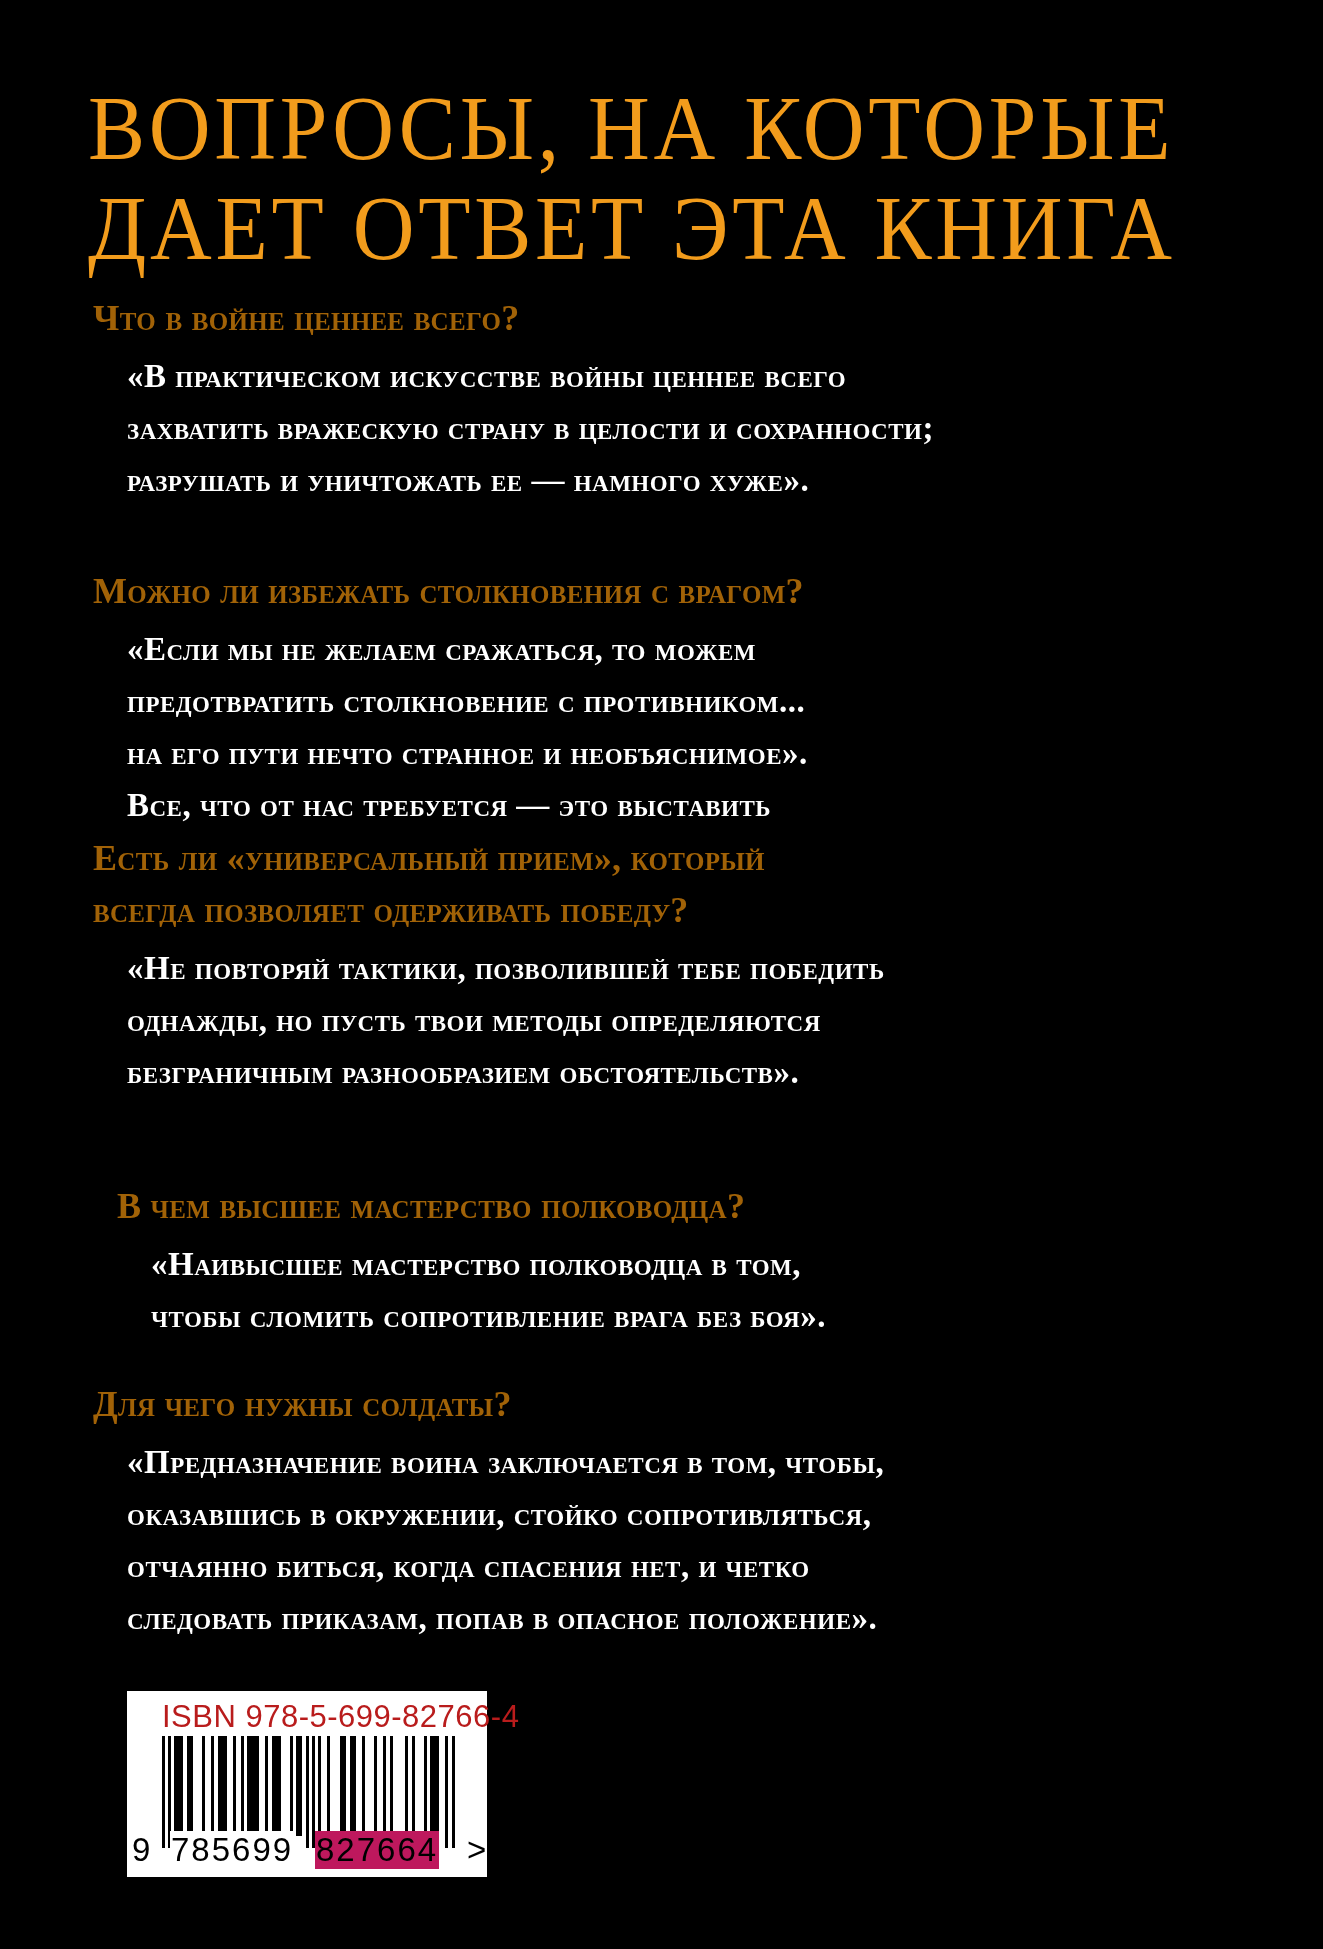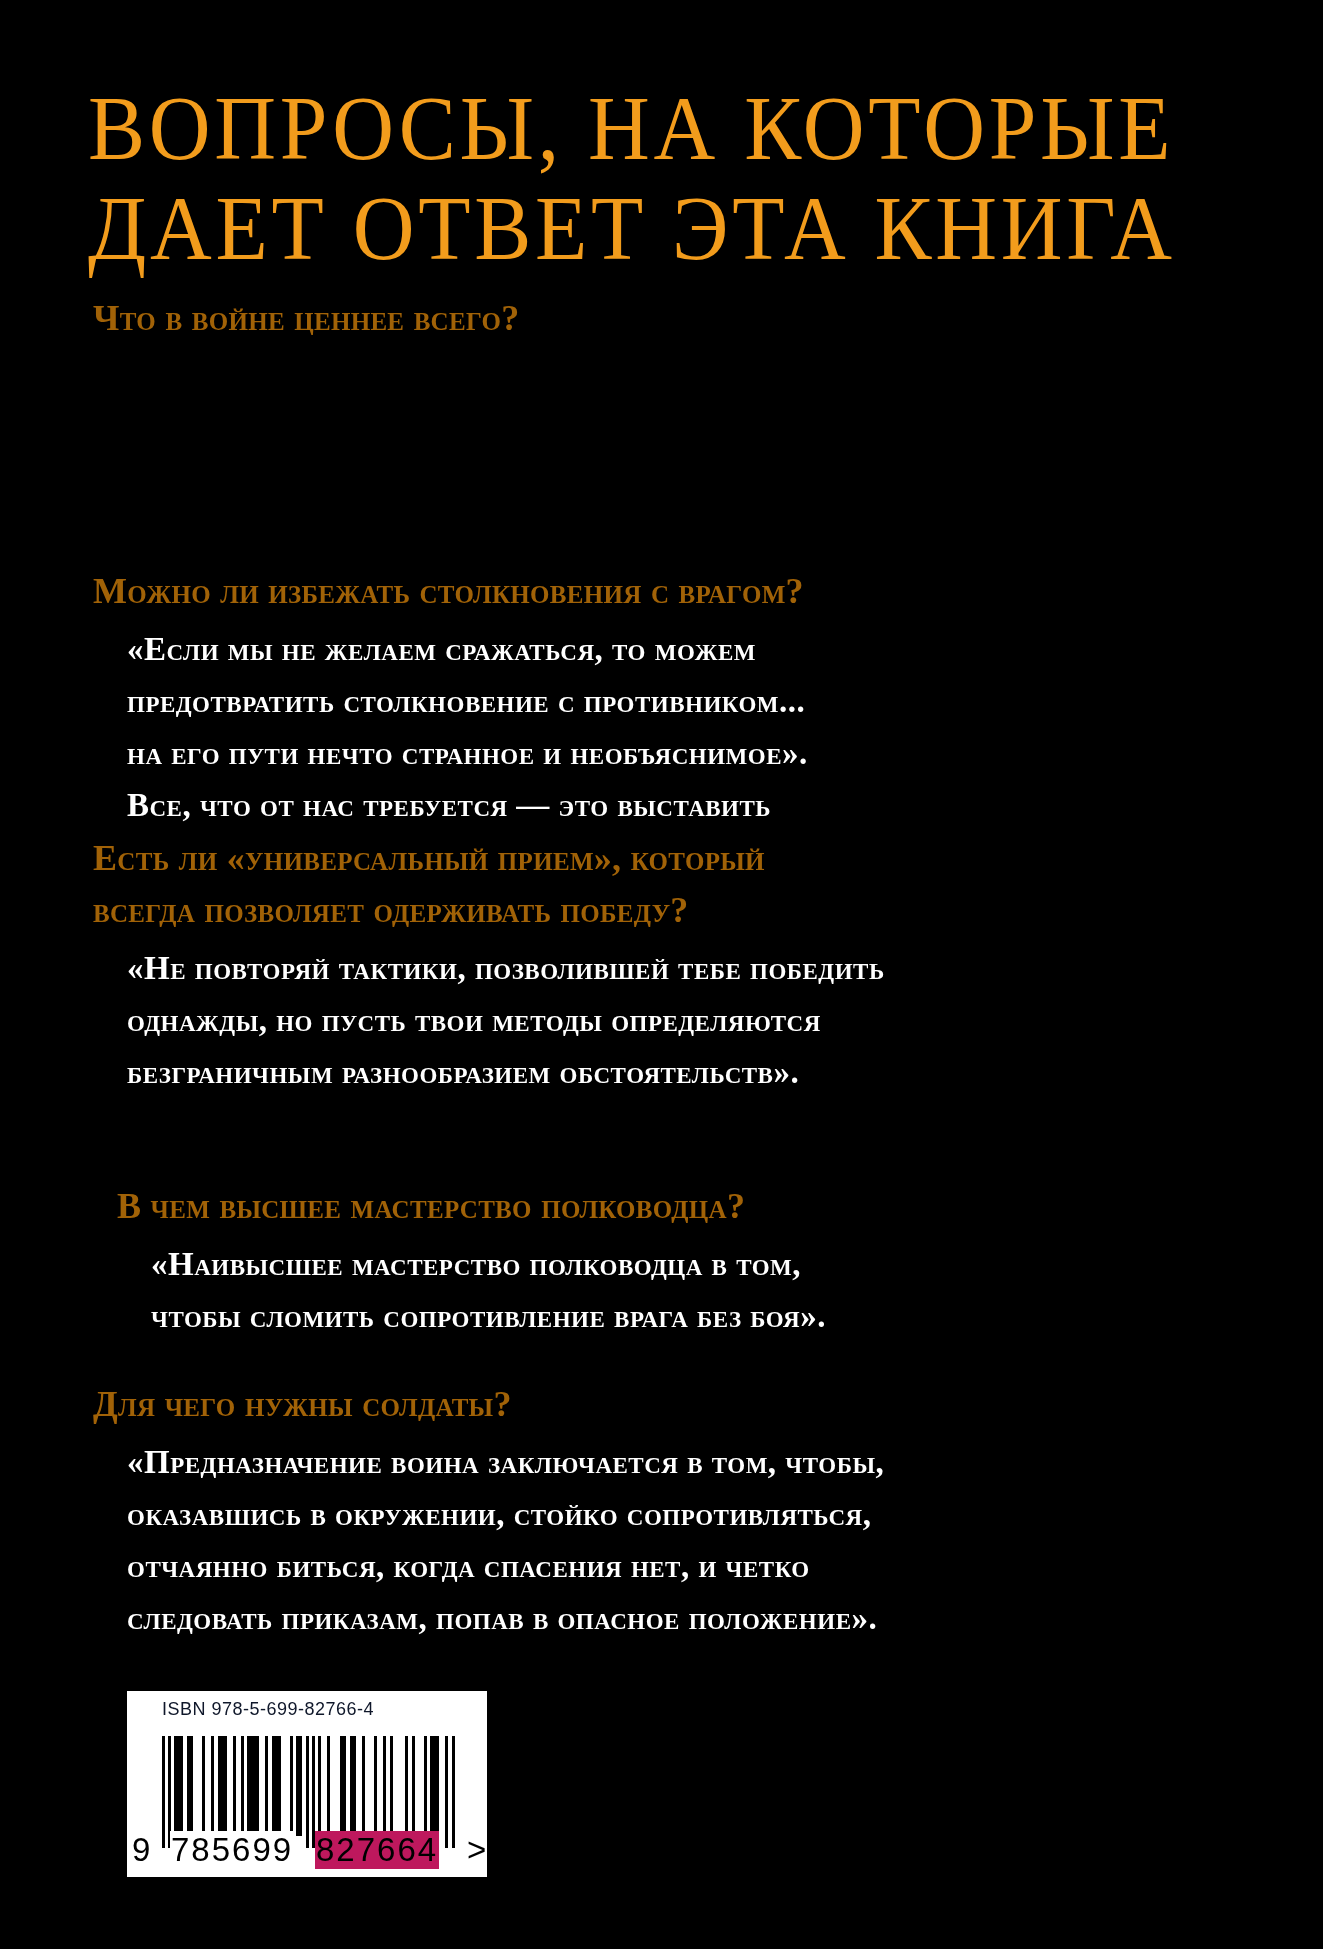--- a/index.html
+++ b/index.html
@@ -63,22 +63,22 @@
     top: 1691px;
     width: 360px;
     height: 186px;
     background: #FFFFFF;
   }
   .isbn-text {
     position: absolute;
     left: 35px;
     top: 8px;
     font-family: "Liberation Sans", "DejaVu Sans", sans-serif;
-    font-size: 18px;
-    color: #0f172a;
+    font-size: 31px;
+    color: #b91c1c;
     letter-spacing: 0.5px;
     white-space: nowrap;
   }
   .bars {
     position: absolute;
     left: 35px;
     top: 45px;
     width: 298px;
     height: 112px;
   }
@@ -103,20 +103,25 @@
 
 <h1 class="title">
   <span class="line">Вопросы, на которые</span>
   <span class="line">дает ответ эта книга</span>
 </h1>
 
 <section class="qa" style="top:292px;">
   <h2 class="question">
     <span class="line">Что в войне ценнее всего?</span>
   </h2>
+  <p class="answer">
+    <span class="line">«В практическом искусстве войны ценнее всего</span>
+    <span class="line">захватить вражескую страну в целости и сохранности;</span>
+    <span class="line">разрушать и уничтожать ее — намного хуже».</span>
+  </p>
 </section>
 
 <section class="qa" style="top:565px;">
   <h2 class="question">
     <span class="line">Можно ли избежать столкновения с врагом?</span>
   </h2>
   <p class="answer">
     <span class="line">«Если мы не желаем сражаться, то можем</span>
     <span class="line">предотвратить столкновение с противником...</span>
     <span class="line">на его пути нечто странное и необъяснимое».</span>

